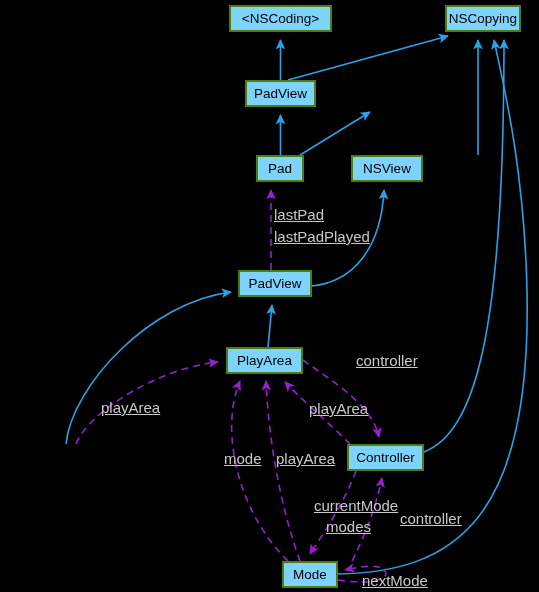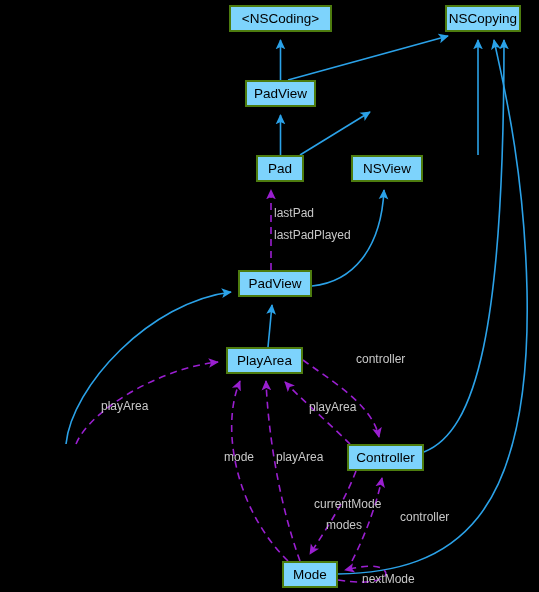--- a/index.html
+++ b/index.html
@@ -36,24 +36,25 @@
     white-space: nowrap;
     letter-spacing: 0px;
   }
   .node.highlight {
     background: #999999;
     border: 1px solid #808080;
   }
   .edge-label {
     position: absolute;
     color: #c8c8c8;
-    font-size: 12px;
+    font-size: 15px;
     line-height: 1.05;
     white-space: nowrap;
     user-select: none;
+    text-decoration: underline;
   }
 </style>
 </head>
 <body>
 
 <div id="diagram-root">
 
   <svg id="edge-layer" viewBox="0 0 539 592" width="539" height="592" xmlns="http://www.w3.org/2000/svg">
     <defs>
       <marker id="arrow-blue" viewBox="0 0 12 12" refX="10" refY="6" markerWidth="7" markerHeight="7" orient="auto-start-reverse">

